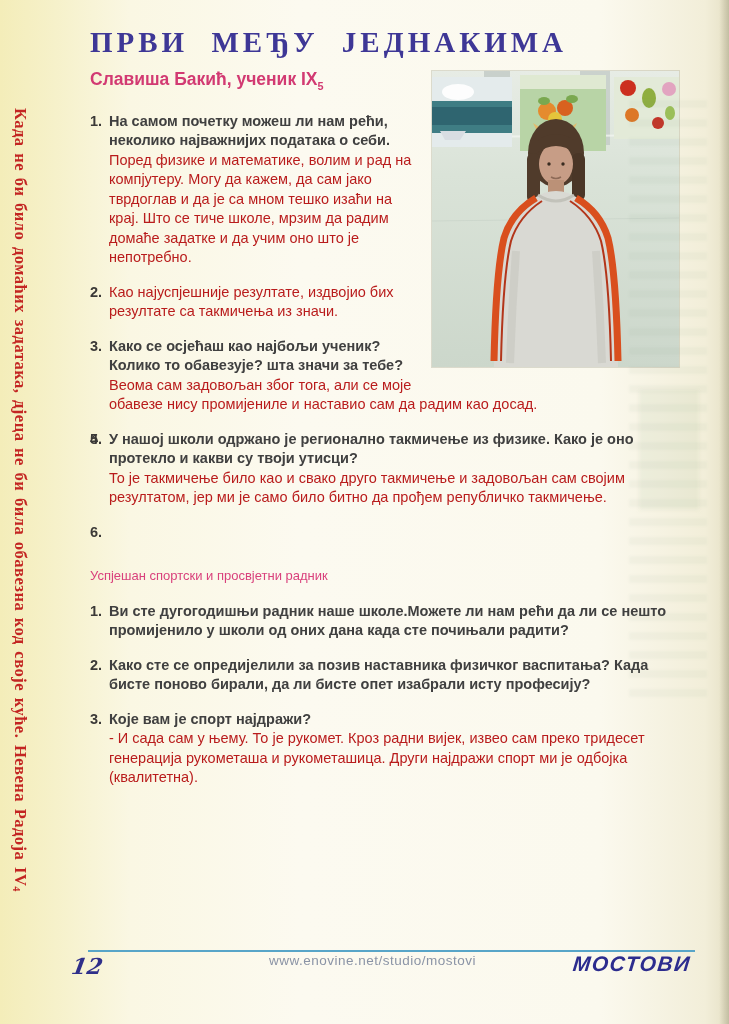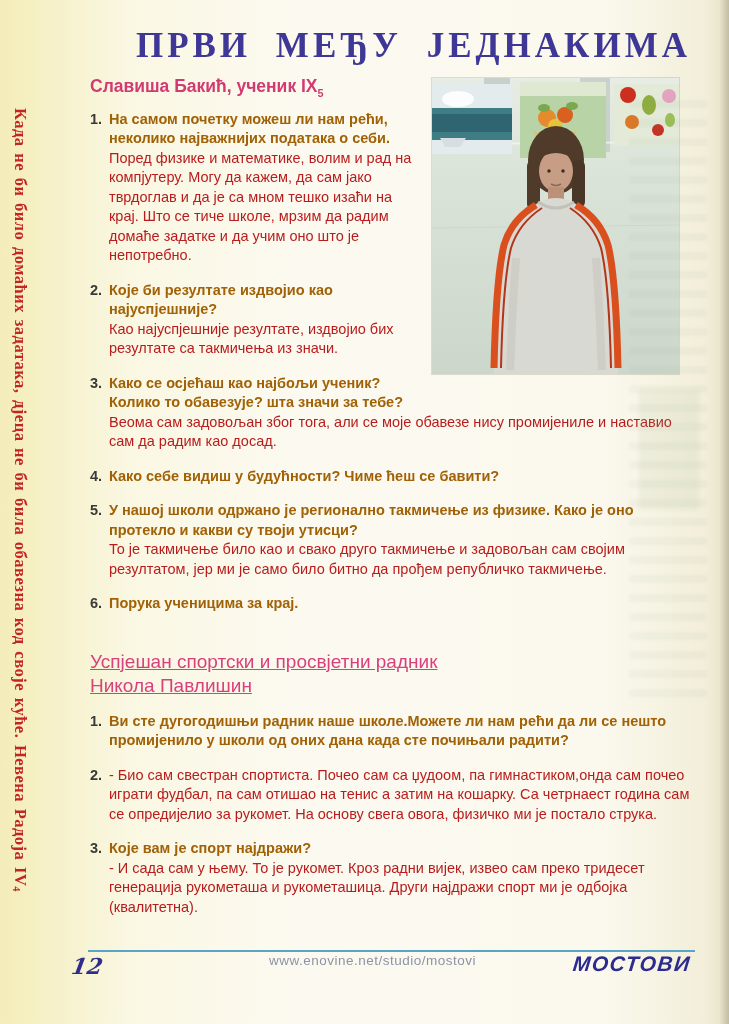--- a/index.html
+++ b/index.html
@@ -27,44 +27,44 @@
     writing-mode:vertical-rl;text-orientation:mixed;
     font-family:"Liberation Serif", serif;font-weight:bold;
     font-size:16.5px;color:#c32522;letter-spacing:.5px;word-spacing:2px;
     white-space:nowrap;
   }
   .sub{font-size:.62em;}
 
   .content{position:absolute;left:90px;top:26px;width:601px;}
 
   .title{
-    margin:0 0 10px 0;text-align:right;
+    margin:0 0 10px 0;text-align:left;
     font-family:"Liberation Serif", serif;font-weight:bold;
-    font-size:35px;letter-spacing:4px;word-spacing:12px;color:#3e3796;
+    font-size:29px;letter-spacing:4px;word-spacing:12px;color:#3e3796;
   }
 
   .interview1{overflow:visible;}
   .photo{
     float:right;width:247px;height:296px;margin:2px 12px 14px 10px;
     box-shadow:0 0 0 1px rgba(160,160,140,.35);background:#dde4da;
   }
   .photo svg{display:block;}
 
   .heading1{
-    margin:0 0 11px 0;font-size:17.5px;font-weight:bold;color:#d23a72;
+    margin:0 0 20px 0;font-size:17.5px;font-weight:bold;color:#d23a72;
   }
   .heading2{
-    margin:36px 0 14px 0;font-size:19px;font-weight:normal;
-    color:#d9417c;line-height:24px;text-decoration:underline;
+    margin:56px 0 14px 0;font-size:13px;font-weight:normal;
+    color:#d9417c;line-height:24px;
   }
 
   .qa{position:relative;padding-left:19px;margin:0 0 15px 0;
       font-size:14.5px;line-height:19.5px;}
   .qa .num{position:absolute;left:0;top:0;font-weight:bold;color:#3b3937;}
-  .qa .q{font-weight:bold;color:#a16207;}
+  .qa .q{font-weight:bold;color:#404040;}
   .qa .a{color:#b91c1c;}
 
   
   .footer-line{position:absolute;left:88px;top:950px;width:607px;height:2px;
     background:#58a5c8;}
   .footer-url{position:absolute;left:8px;top:953px;width:729px;text-align:center;
     font-size:13.5px;color:#8b94a6;letter-spacing:.5px;}
   .page-number{position:absolute;left:72px;top:953px;
     font-family:"DejaVu Serif", serif;font-style:italic;font-weight:bold;
     font-size:22px;color:#2f2f8a;transform:skewX(-10deg);}
@@ -156,61 +156,57 @@
       <h2 class="heading1"><span>Славиша Бакић, ученик IX</span><sub class="sub">5</sub></h2>
 
       <div class="qa">
         <span class="num">1.</span>
         <div class="q">На самом почетку можеш ли нам рећи, неколико најважнијих података о себи.</div>
         <div class="a">Поред физике и математике, волим и рад на компјутеру. Могу да кажем, да сам јако тврдоглав и да је са мном тешко изаћи на крај. Што се тиче школе, мрзим да радим домаће задатке и да учим оно што је непотребно.</div>
       </div>
 
       <div class="qa">
         <span class="num">2.</span>
-        <div class="q">Које би резултате издвојио као најуспјешније?</div>
         <div class="a">Као најуспјешније резултате, издвојио бих резултате са такмичења из значи.</div>
       </div>
 
       <div class="qa">
         <span class="num">3.</span>
         <div class="q">Како се осјећаш као најбољи ученик? Колико то обавезује? шта значи за тебе?</div>
         <div class="a">Веома сам задовољан због тога, али се моје обавезе нису промијениле и наставио сам да радим као досад.</div>
       </div>
 
       <div class="qa">
         <span class="num">4.</span>
-        <div class="q">Како себе видиш у будућности? Чиме ћеш се бавити?</div>
       </div>
 
       <div class="qa">
         <span class="num">5.</span>
         <div class="q">У нашој школи одржано је регионално такмичење из физике. Како је оно протекло и какви су твоји утисци?</div>
         <div class="a">То је такмичење било као и свако друго такмичење и задовољан сам својим резултатом, јер ми је само било битно да прођем републичко такмичење.</div>
       </div>
 
       <div class="qa">
         <span class="num">6.</span>
-        <div class="q">Порука ученицима за крај.</div>
       </div>
 
     </div>
 
     <h2 class="heading2">
       <span>Успјешан спортски и просвјетни радник</span><br>
-      <span>Никола Павлишин</span>
     </h2>
 
     <div class="qa">
       <span class="num">1.</span>
       <div class="q">Ви сте дугогодишњи радник наше школе.Можете ли нам рећи да ли се нешто промијенило у школи од оних дана када сте почињали радити?</div>
     </div>
 
     <div class="qa">
       <span class="num">2.</span>
-      <div class="a">- Био сам свестран спортиста. Почео сам са џудоом, па гимнастиком,онда сам почео играти фудбал, па сам отишао на тенис а затим на кошарку. Са четрнаест година сам се опредијелио за рукомет. На основу свега овога, физичко ми је постало струка.</div>
+      <div class="q">Како сте се опредијелили за позив наставника физичког васпитања? Када бисте поново бирали, да ли бисте опет изабрали исту професију?</div>
     </div>
 
     <div class="qa">
       <span class="num">3.</span>
       <div class="q">Које вам је спорт најдражи?</div>
       <div class="a">- И сада сам у њему. То је рукомет. Кроз радни вијек, извео сам преко тридесет генерација рукометаша и рукометашица. Други најдражи спорт ми је одбојка (квалитетна).</div>
     </div>
 
   </div>
 

